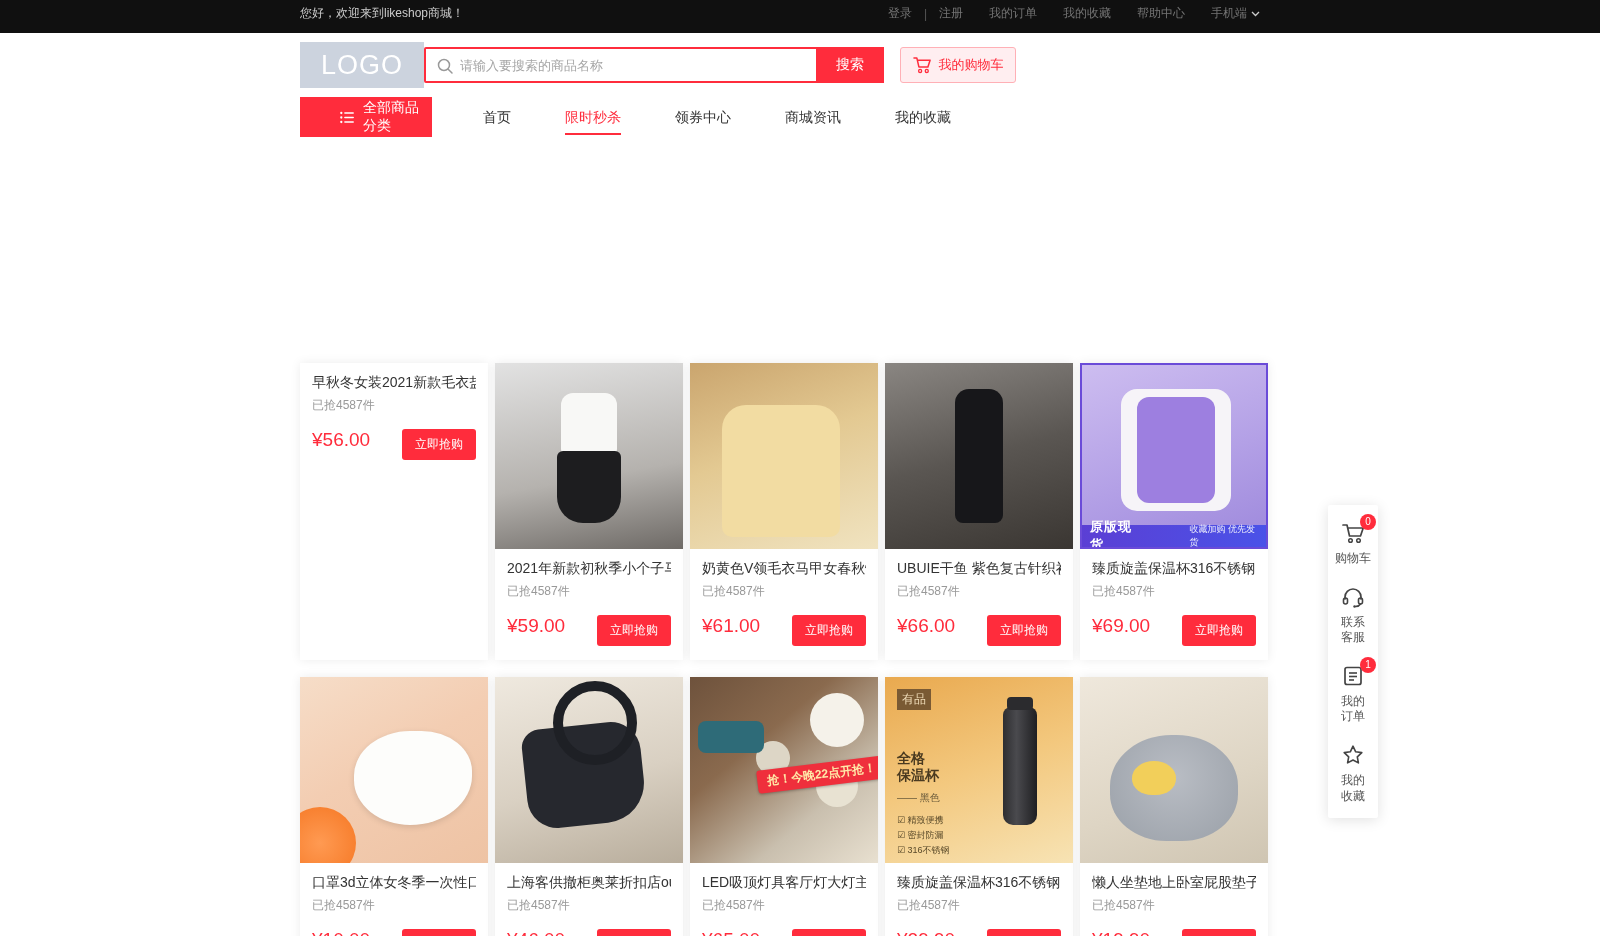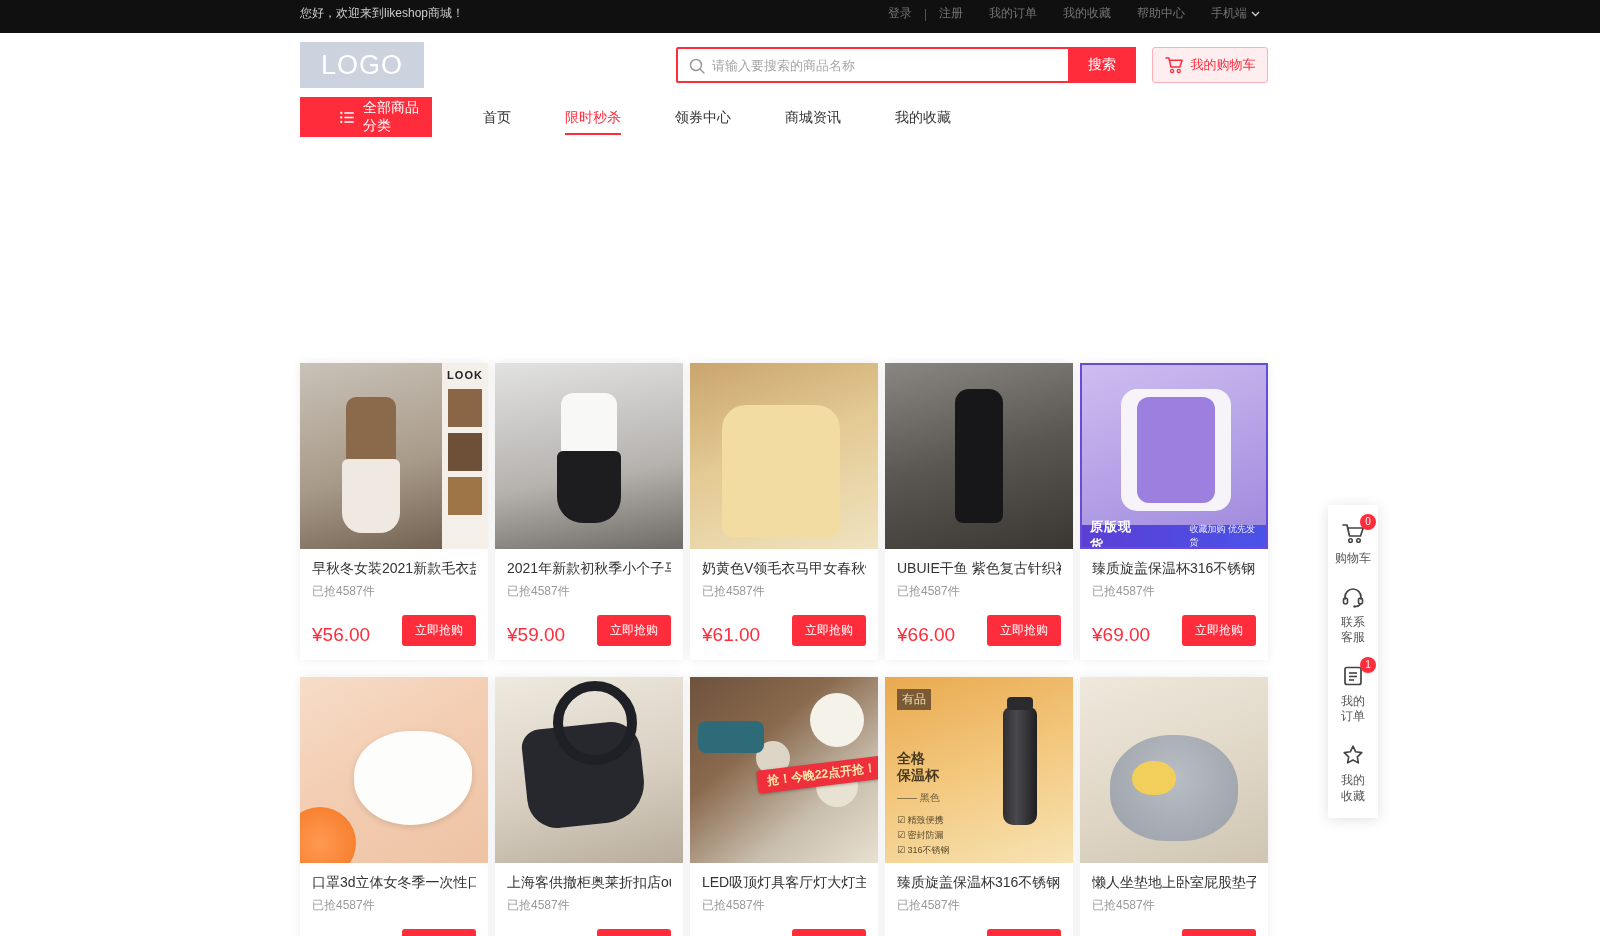--- a/index.html
+++ b/index.html
@@ -13,21 +13,21 @@
   .welcome { color:#ccc; font-size:12px; }
   .top-links { display:flex; align-items:center; gap:26px; padding-right:40px; }
   .top-links .tlink { color:#737373; font-size:12px; cursor:pointer; display:flex; align-items:center; gap:4px; }
   .top-links .sep { color:#555; font-size:12px; margin:0 -14px; }
 
   
   .header { background:#fff; }
   .header-inner { height:64px; display:flex; align-items:center; }
   .logo { width:124px; height:46px; background:#ccd3de; color:#fff; font-size:27px;
     letter-spacing:1px; display:flex; align-items:center; justify-content:center; cursor:pointer; }
-  .searchbox { margin-left:252px; width:460px; height:36px; border:2px solid #ff2c3c;
+  .searchbox { width:460px; height:36px; border:2px solid #ff2c3c;
     border-radius:2px; display:flex; align-items:center; background:#fff; position:relative; }
   .searchbox svg { position:absolute; left:10px; top:8px; }
   .searchbox input { flex:1; height:100%; border:none; outline:none; padding-left:34px;
     font-size:13px; color:#333; font-family:inherit; }
   .searchbox input::placeholder { color:#a6a6a6; }
   .search-btn { width:68px; height:36px; margin:-2px -2px -2px 0; background:#ff2c3c; border:none;
     color:#ffffff; font-size:14px; cursor:pointer; font-family:inherit; }
   .cart-btn { margin-left:16px; width:116px; height:36px; background:#ffeef0; border:1px solid #ffb0b6;
     border-radius:3px; color:#ff2c3c; font-size:13px; display:flex; align-items:center;
     justify-content:center; gap:7px; cursor:pointer; font-family:inherit; }
@@ -43,21 +43,21 @@
     height:2px; background:#ff2c3c; }
 
   
   .main { padding-top:226px; }
   .grid { display:grid; grid-template-columns:repeat(5,188px); column-gap:7px; row-gap:17px; width:968px; }
   .card { background:#fff; box-shadow:0 0 10px rgba(0,0,0,.08); cursor:pointer; }
   .ph { position:relative; height:186px; overflow:hidden; }
   .info { padding:10px 12px 14px; }
   .title { font-size:14px; color:#333; line-height:1.3; white-space:nowrap; overflow:hidden; }
   .sold { font-size:12px; color:#999; margin-top:6px; }
-  .price-row { display:flex; align-items:flex-end; justify-content:space-between; margin-top:15px; }
+  .price-row { display:flex; align-items:flex-start; justify-content:space-between; margin-top:15px; }
   .price { color:#ff2c3c; font-size:19px; }
   .buy { background:#ff2c3c; color:#fff; border:none; border-radius:3px; font-size:12px;
     padding:7px 13px; cursor:pointer; font-family:inherit; }
 
   
   .img-banner { position:absolute; left:0; right:0; bottom:0; height:22px; display:flex;
     align-items:center; padding:0 8px; color:#fff;gap:48px; }
   .img-banner .bmain { font-size:13px; font-weight:bold; letter-spacing:1px; }
   .img-banner .bsub { font-size:9px; margin-left:auto; opacity:.9; }
   .img-flash { position:absolute; right:-8px; top:46%; transform:rotate(-7deg); background:#ef2f3c;
@@ -187,26 +187,20 @@
           <div class="nav-item">领券中心</div>
           <div class="nav-item">商城资讯</div>
           <div class="nav-item">我的收藏</div>
         </div>
     </div>
   </div>
 
   <div class="container main">
     <div class="grid">
   <div class="card">
-    <div class="ph shape-look-person" style="background: linear-gradient(165deg, rgb(201, 194, 184) 0%, rgb(168, 154, 136) 55%, rgb(107, 90, 74) 100%);">
-            <div class="img-side">
-              <div class="side-label">LOOK</div>
-              <div class="side-swatch"></div>
-            </div>
-          </div>
     <div class="info">
       <div class="title">早秋冬女装2021新款毛衣盐系...</div>
       <div class="sold">已抢4587件</div>
       <div class="price-row">
         <span class="price">¥56.00</span>
         <button class="buy">立即抢购</button>
       </div>
     </div>
   </div>
 

